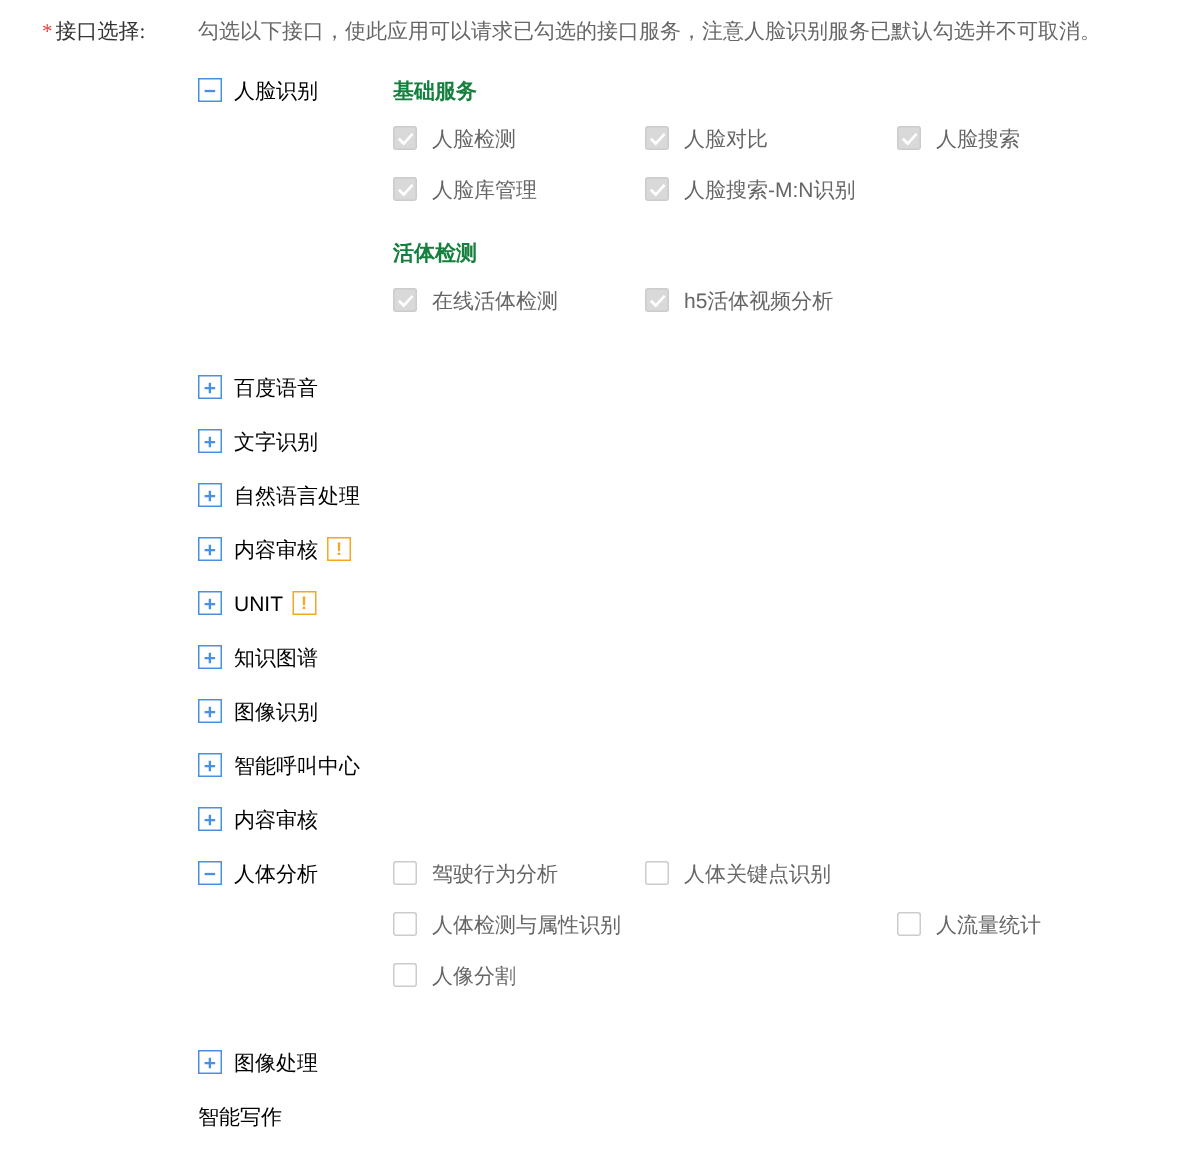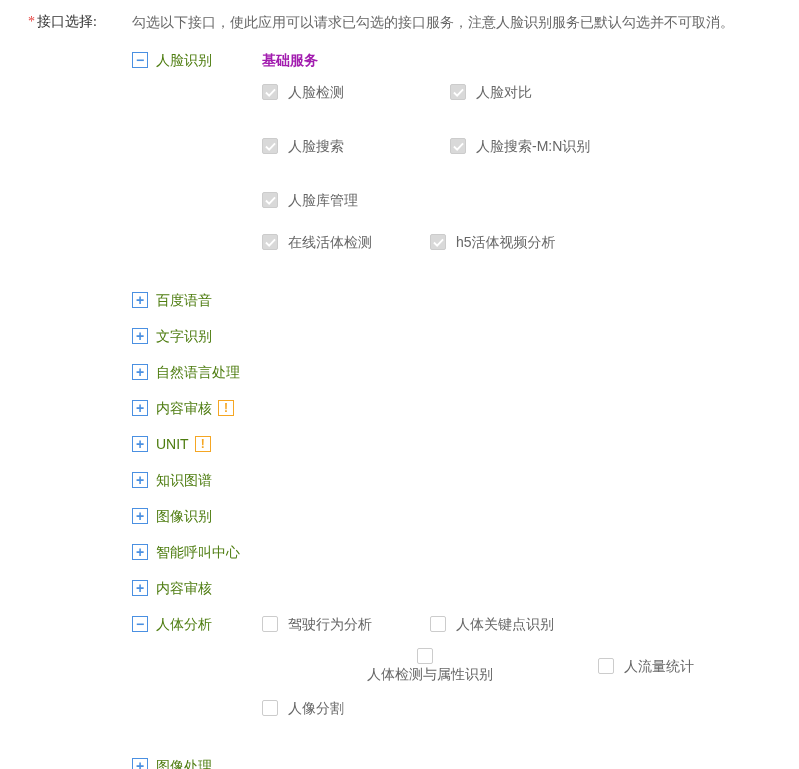--- a/index.html
+++ b/index.html
@@ -17,20 +17,21 @@
       color: #333;
       line-height: 24px;
       font-family: Liberation Serif, serif;
     }
     .asterisk { color: #e64340; margin-right: 2px; }
     .content-col { flex: 1; }
     .desc {
       color: #666;
       line-height: 24px;
       margin-bottom: 16px;
+      font-family: Liberation Mono, monospace;
     }
     .category {
       display: flex;
       align-items: flex-start;
       margin-bottom: 16px;
     }
     .category:last-child { margin-bottom: 0; }
     .cat-head {
       flex: 0 0 130px;
       display: flex;
@@ -43,52 +44,52 @@
       border: 1px solid #4A90E2;
       align-items: center; justify-content: center;
       color: #4A90E2;
       font-weight: bold;
       font-size: 14px;
       line-height: 1;
       margin-right: 8px;
       cursor: pointer;
       user-select: none;
     }
-    .cat-name { color: #4d7c0f; }
+    .cat-name { color: #000000; }
     .warn-box {
       display: inline-flex;
       width: 16px; height: 16px;
       border: 1px solid #f5a623;
       color: #f5a623;
       align-items: center; justify-content: center;
       font-weight: bold;
       font-size: 12px;
       margin-left: 6px;
     }
     .cat-body { flex: 1; }
     .subhead {
       font-weight: 700;
-      color: #a21caf;
+      color: #15803d;
       margin-bottom: 12px;
       line-height: 20px;
     }
-    .subhead + .opt-grid { margin-top: 0; gap: 20px; }
+    .subhead + .opt-grid { margin-top: 0; }
     .opt-grid {
       display: flex;
       flex-wrap: wrap;
       margin-bottom: 8px;
     }
     .opt {
       display: flex;
       align-items: center;
       width: 168px;
       margin-bottom: 14px;
       line-height: 20px;
     }
-    .opt.wide { width: 336px; flex-direction: column; }
+    .opt.wide { width: 336px; }
     .chk {
       display: inline-flex;
       width: 16px; height: 16px;
       border: 1px solid #ccc;
       border-radius: 2px;
       margin-right: 10px;
       align-items: center;
       justify-content: center;
       font-size: 12px;
       color: #fff;
@@ -150,31 +151,32 @@
                   </svg>
                 </span>
                 <span class="opt-label">人脸搜索</span>
               </div>
               <div class="opt">
                 <span class="chk disabled">
                   <svg viewBox="0 0 12 12">
                     <path d="M1 6 L4.5 9.5 L11 2.5" stroke="currentColor" stroke-width="2" fill="none"></path>
                   </svg>
                 </span>
+                <span class="opt-label">人脸库管理</span>
+              </div>
+              <div class="opt">
+                <span class="chk disabled">
+                  <svg viewBox="0 0 12 12">
+                    <path d="M1 6 L4.5 9.5 L11 2.5" stroke="currentColor" stroke-width="2" fill="none"></path>
+                  </svg>
+                </span>
                 <span class="opt-label">人脸搜索-M:N识别</span>
               </div>
-              <div class="opt">
-                <span class="chk disabled">
-                  <svg viewBox="0 0 12 12">
-                    <path d="M1 6 L4.5 9.5 L11 2.5" stroke="currentColor" stroke-width="2" fill="none"></path>
-                  </svg>
-                </span>
-                <span class="opt-label">人脸库管理</span>
-              </div>
             </div>
+            <div class="subhead">活体检测</div>
             <div class="opt-grid">
               <div class="opt">
                 <span class="chk disabled">
                   <svg viewBox="0 0 12 12">
                     <path d="M1 6 L4.5 9.5 L11 2.5" stroke="currentColor" stroke-width="2" fill="none"></path>
                   </svg>
                 </span>
                 <span class="opt-label">在线活体检测</span>
               </div>
               <div class="opt">

